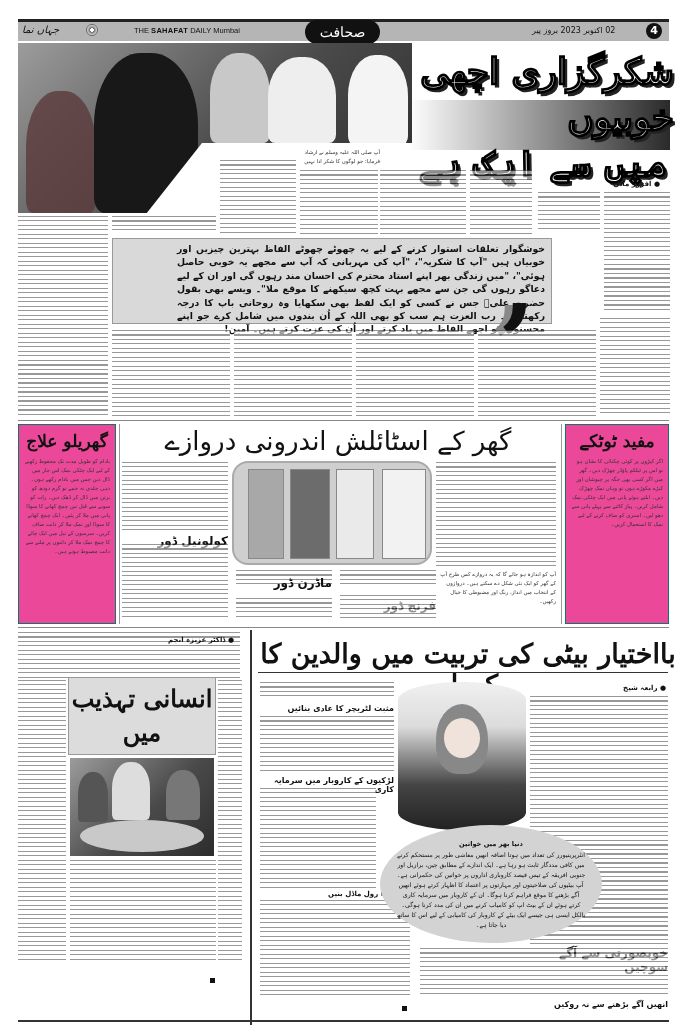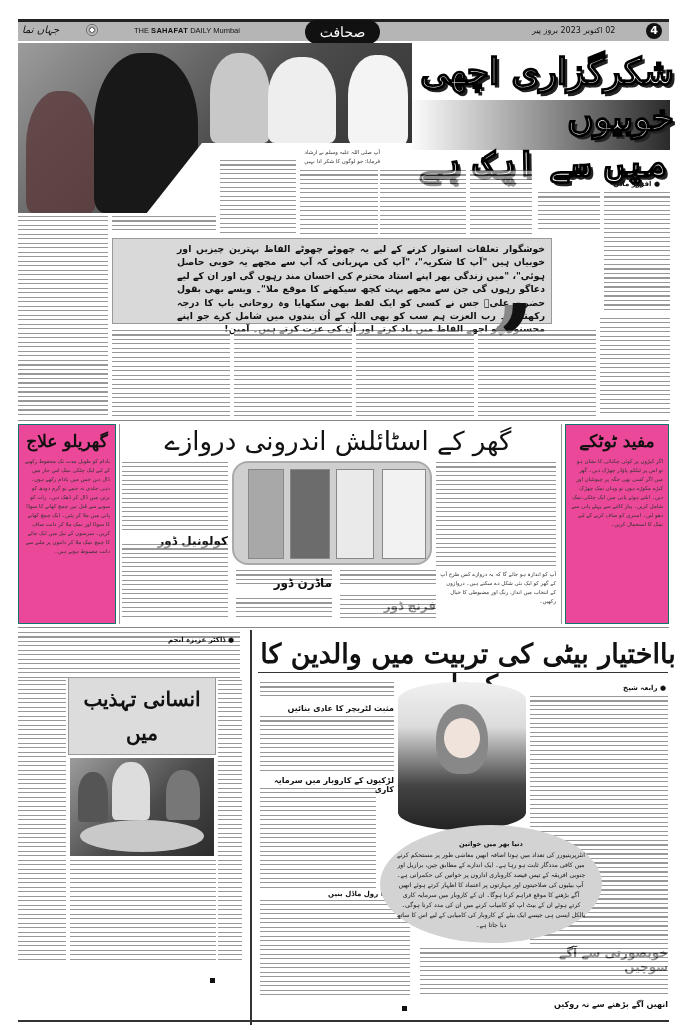--- a/index.html
+++ b/index.html
@@ -144,21 +144,21 @@
 <div class="abs box" style="left:565px;top:424px;width:104px;height:200px;">
   <div class="box-title" style="font-size:17px;margin-top:6px;">مفید ٹوٹکے</div>
   <div class="txt rtl" style="margin:6px 5px 0;height:170px;">اگر کپڑوں پر کوئی چکنائی کا نشان ہو تو اس پر ٹیلکم پاؤڈر چھڑک دیں۔ گھر میں اگر کسی بھی جگہ پر چیونٹیاں اور کیڑے مکوڑے ہوں تو وہاں نمک چھڑک دیں۔ ابلتے ہوئے پانی میں ایک چٹکی نمک شامل کریں۔ پیاز کاٹنے سے پہلے پانی سے دھو لیں۔ استری کو صاف کرنے کے لیے نمک کا استعمال کریں۔</div>
 </div>
 
 <div class="abs h-rule" style="left:18px;top:627px;width:651px;height:1px;background:#888;"></div>
 
 <div class="abs lines" style="left:18px;top:632px;width:222px;height:46px;"></div>
 <div class="abs byline rtl" style="left:140px;top:636px;width:94px;">● <span>ڈاکٹر عزیزہ انجم</span></div>
 <div class="abs box-ws">
-  <div style="font-size:20px;line-height:34px;margin-top:4px;">انسانی تہذیب میں</div>
+  <div style="font-size:24px;line-height:34px;margin-top:4px;">انسانی تہذیب میں</div>
   <div style="font-size:20px;line-height:34px;">عورت کا کردار</div>
 </div>
 <div class="abs lines" style="left:18px;top:680px;width:48px;height:282px;"></div>
 <div class="abs lines" style="left:218px;top:680px;width:24px;height:282px;"></div>
 <div class="abs photo img-family">
   <div class="fig" style="left:8px;top:14px;width:30px;height:50px;background:#555;"></div>
   <div class="fig" style="left:42px;top:4px;width:38px;height:58px;background:#ddd;"></div>
   <div class="fig" style="left:96px;top:12px;width:34px;height:50px;background:#777;"></div>
   <div class="abs" style="left:10px;top:62px;width:124px;height:32px;border-radius:50%;background:#c9c9c9;"></div>
 </div>

